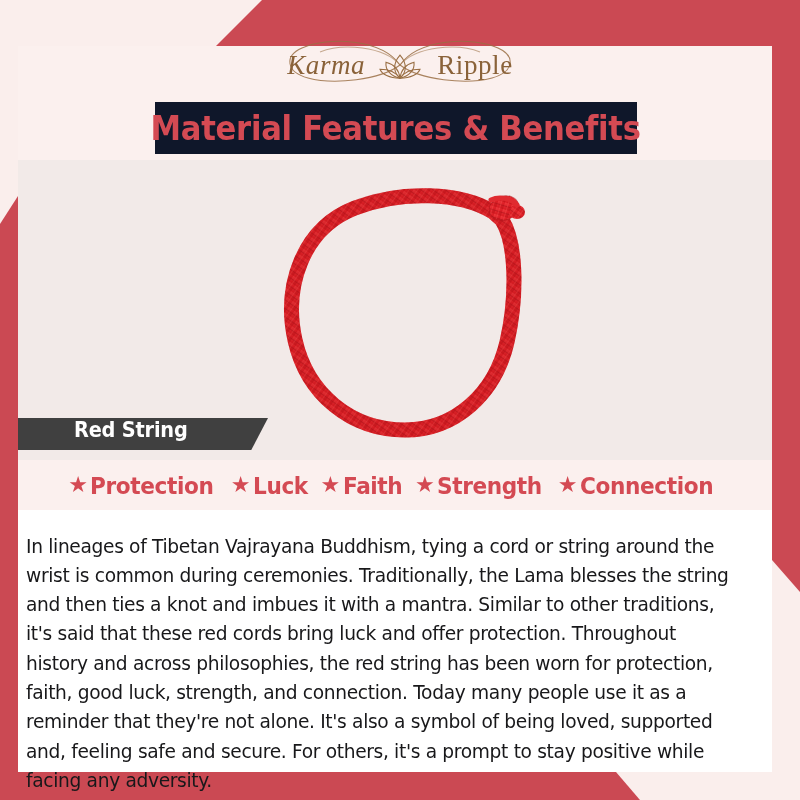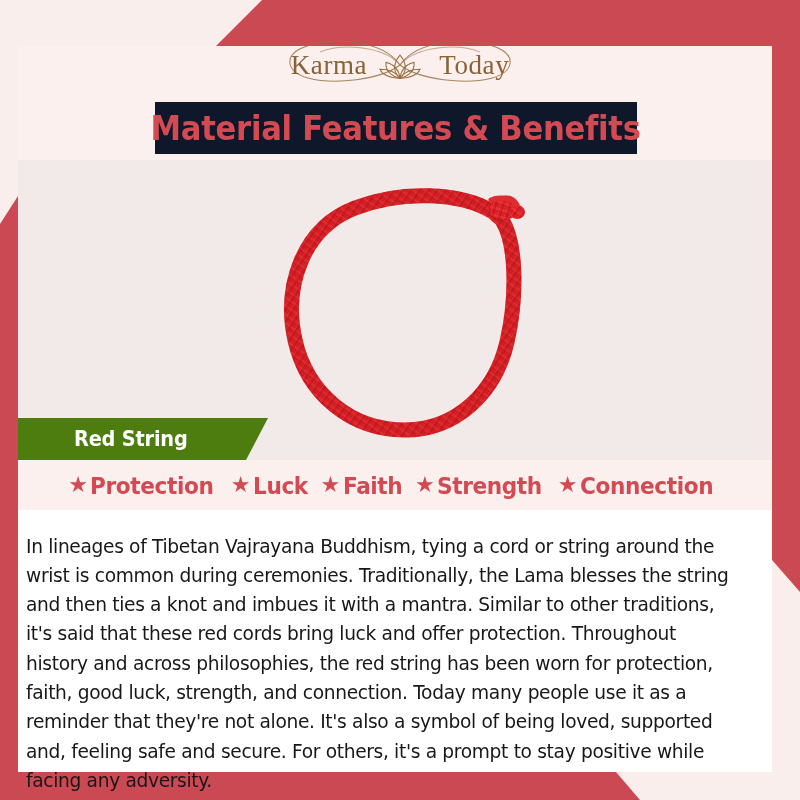--- a/index.html
+++ b/index.html
@@ -114,21 +114,21 @@
   }
   .logo-word {
     font-family: "Liberation Serif", serif;
     font-size: 27px;
     color: #8a6239;
     letter-spacing: 0.6px;
     line-height: 1;
     position: relative;
     z-index: 2;
   }
-  .logo-word.left { margin-right: 36px; }
+  .logo-word.left { margin-right: 36px; font-style: italic; }
   .logo-word.right { margin-left: 36px; }
   .logo-lotus {
     position: absolute;
     left: 50%;
     top: 50%;
     transform: translate(-50%, -46%);
     z-index: 3;
   }
 
   
@@ -161,25 +161,25 @@
     width: 300px;
     height: 280px;
   }
 
   
   .label-banner {
     position: absolute;
     left: 18px;
     top: 418px;
     width: 250px;
-    height: 42px;
-    background: #4d7c0f;
+    height: 32px;
+    background: #404040;
     clip-path: polygon(0 0, 250px 0, 228px 42px, 0 42px);
     display: flex;
-    align-items: center;
+    align-items: flex-start;
   }
   .label-banner-text {
     margin-left: 56px;
     color: #ffffff;
     font-family: "DejaVu Sans", sans-serif;
     font-weight: bold;
     font-size: 21px;
     letter-spacing: -0.2px;
     transform: scaleX(0.92);
     transform-origin: left center;
@@ -250,21 +250,21 @@
     <div class="logo-inner">
       <svg class="logo-swirl" width="300" height="62" viewBox="0 0 300 62">
         <g fill="none" stroke="#9a6f44" stroke-width="1.05">
           <path d="M150 31 C 132 5, 78 2, 52 14 C 34 22, 36 38, 58 44 C 84 51, 130 46, 150 31 Z" opacity="0.85"></path>
           <path d="M150 31 C 168 5, 222 2, 248 14 C 266 22, 264 38, 242 44 C 216 51, 170 46, 150 31 Z" opacity="0.85"></path>
           <path d="M150 31 C 134 12, 92 9, 70 18" opacity="0.55"></path>
           <path d="M150 31 C 166 12, 208 9, 230 18" opacity="0.55"></path>
         </g>
       </svg>
       <span class="logo-word left">Karma</span>
-      <span class="logo-word right">Today</span>
+      <span class="logo-word right">Ripple</span>
       <svg class="logo-lotus" width="44" height="30" viewBox="0 0 44 30">
         <g fill="none" stroke="#9a6f44" stroke-width="1.1">
           <path d="M22 27 C 16 22, 14 13, 22 4 C 30 13, 28 22, 22 27 Z"></path>
           <path d="M22 27 C 13 25, 7 19, 8 11 C 16 13, 21 19, 22 27 Z"></path>
           <path d="M22 27 C 31 25, 37 19, 36 11 C 28 13, 23 19, 22 27 Z"></path>
           <path d="M22 27 C 11 27, 4 23, 2 18 C 10 18, 18 21, 22 27 Z"></path>
           <path d="M22 27 C 33 27, 40 23, 42 18 C 34 18, 26 21, 22 27 Z"></path>
         </g>
       </svg>
     </div>

